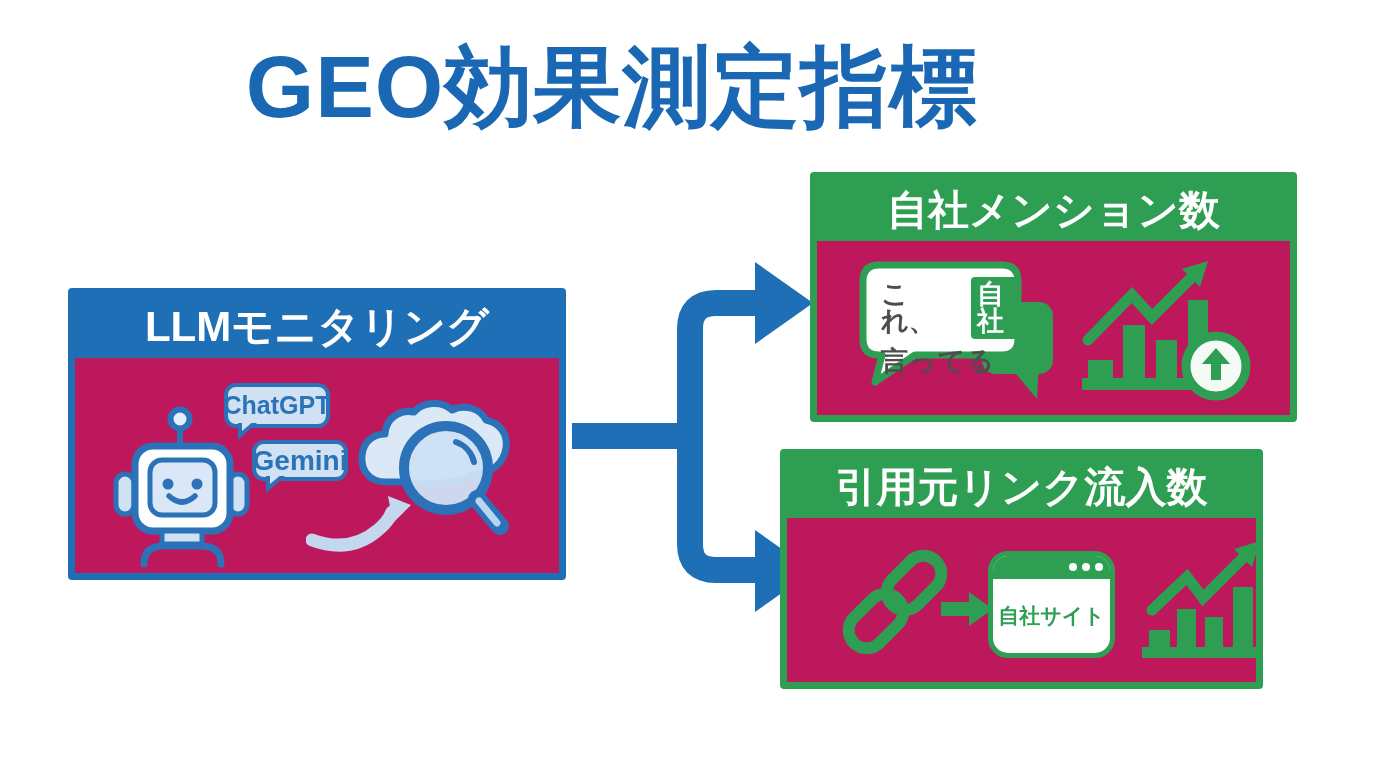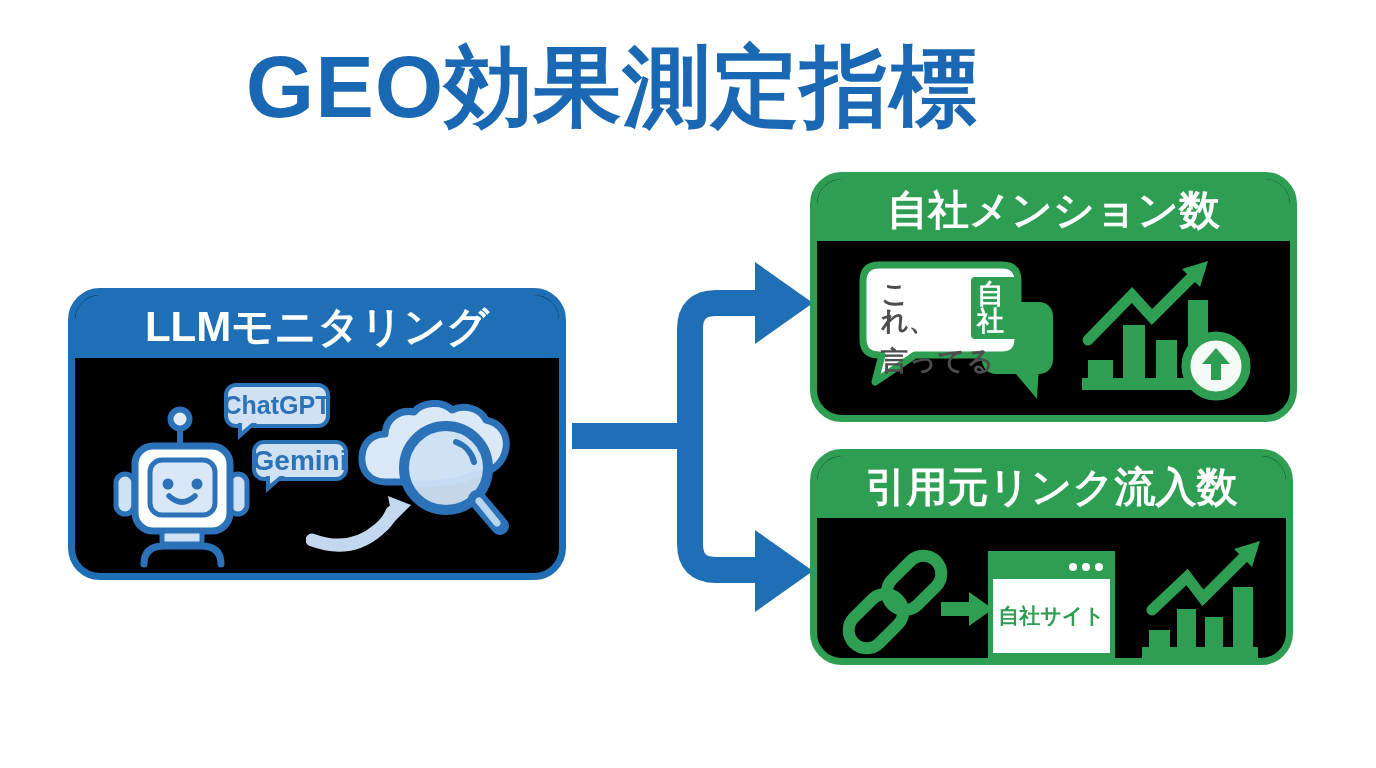--- a/index.html
+++ b/index.html
@@ -10,21 +10,21 @@
   *{margin:0;padding:0;box-sizing:border-box;}
   html,body{background:#fff;}
   body{font-family:"Liberation Sans","DejaVu Sans",sans-serif;}
   .canvas{position:relative;width:1376px;height:768px;background:#fff;overflow:hidden;}
 
   .page-title{
     position:absolute;left:0;top:28px;width:1224px;text-align:center;
     font-size:88px;font-weight:900;color:var(--blue-title);letter-spacing:1px;
   }
 
-  .box{position:absolute;background:#000000;border-radius:32px;overflow:hidden;}
+  .box{position:absolute;background:#be185d;border-radius:4px;overflow:hidden;}
   .box.blue{border:7px solid var(--blue);}
   .box.green{border:7px solid var(--green);}
   .box-header{
     display:flex;align-items:center;justify-content:center;
     color:#fff;font-weight:800;
   }
   .box.blue .box-header{background:var(--blue);height:63px;font-size:42px;}
   .box.green .box-header{background:var(--green);height:62px;font-size:41px;}
 
   .abs{position:absolute;}
@@ -53,21 +53,21 @@
   .mention-line1{display:flex;align-items:center;gap:16px;}
   .mention-highlight{
     background:var(--green);color:#fff;padding:4px 6px;border-radius:4px;margin-left:16px;
     font-size:27px;font-weight:800;
   }
   .mention-line2{margin-top:9px;letter-spacing:1px;}
 
   
   .browser{
     position:absolute;left:988px;top:551px;width:127px;height:107px;
-    border:5px solid var(--green);border-radius:0;background:#fff;overflow:hidden;
+    border:5px solid var(--green);border-radius:20px;background:#fff;overflow:hidden;
   }
   .browser-bar{position:relative;height:23px;background:var(--green);}
   .browser-dots{position:absolute;right:7px;top:7px;display:flex;gap:5px;}
   .browser-dots i{width:8px;height:8px;border-radius:50%;background:#fff;}
   .browser-label{
     height:74px;display:flex;align-items:center;justify-content:center;
     color:var(--green);font-size:21px;font-weight:800;letter-spacing:0px;
   }
 </style>
 </head>
@@ -147,21 +147,21 @@
     <rect x="76" y="85" width="21" height="45" fill="#2e9e53"></rect>
     <rect x="108" y="45" width="20" height="85" fill="#2e9e53"></rect>
     <rect x="2" y="123" width="158" height="12" fill="#2e9e53"></rect>
     <polyline points="8,85 52,40 72,62 112,22" fill="none" stroke="#2e9e53" stroke-width="11" stroke-linecap="round"></polyline>
     <polygon points="128,6 120,32 102,14" fill="#2e9e53"></polygon>
     <circle cx="136" cy="111" r="30" fill="#f4faf5" stroke="#2e9e53" stroke-width="9"></circle>
     <polygon points="136,93 122,109 150,109" fill="#2e9e53"></polygon>
     <rect x="131" y="107" width="10" height="18" fill="#2e9e53"></rect>
   </svg>
 
-  <div class="box green" style="left:810px;top:449px;width:483px;height:216px;">
+  <div class="box green" style="left:780px;top:449px;width:483px;height:240px;">
     <div class="box-header">引用元リンク流入数</div>
   </div>
 
   <svg class="abs" style="left:840px;top:545px;" width="110" height="115" viewBox="0 0 110 115">
     <g transform="translate(55,57) rotate(-45)" fill="none" stroke="#2e9e53" stroke-width="12">
       <rect x="-58" y="-18" width="62" height="36" rx="18"></rect>
       <rect x="-4" y="-18" width="62" height="36" rx="18"></rect>
     </g>
   </svg>
 

